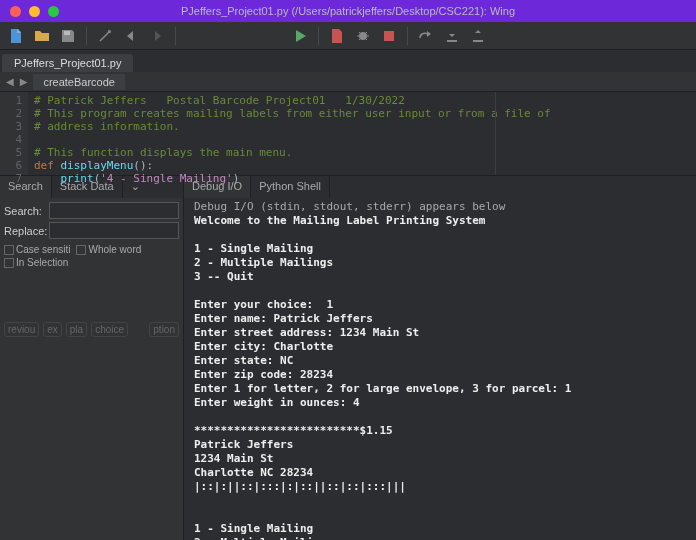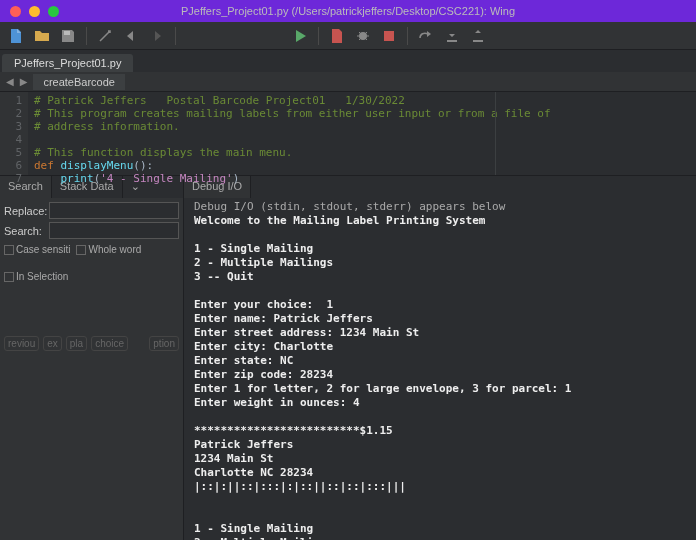--- a/index.html
+++ b/index.html
@@ -108,21 +108,21 @@
   }
   .ptab {
     padding: 4px 8px; color: #aaa; font-size: 11px;
     border-right: 1px solid #1e1f22;
   }
   .ptab.active { background: #313335; }
   .search-body { padding: 4px; }
   .srow { display: flex; align-items: center; margin-bottom: 3px; gap: 3px; }
   .slabel { width: 42px; color: #ccc; }
   .sinput { flex: 1; background: #2b2d30; border: 1px solid #555; height: 17px; }
-  .chkrow { display: flex; flex-wrap: wrap; gap: 16px 6px; padding: 2px 0; color: #aaa; font-size: 10px; }
+  .chkrow { display: flex; flex-wrap: wrap; gap: 2px 6px; padding: 2px 0; color: #aaa; font-size: 10px; }
   .chk { display: flex; align-items: center; gap: 2px; white-space: nowrap; }
   .checkbox { width: 10px; height: 10px; border: 1px solid #666; display: inline-block; }
   .btn-row { display: flex; gap: 4px; margin-top: 4px; color: #666; font-size: 10px; }
   .ghost-btn { padding: 1px 3px; border: 1px solid #444; border-radius: 3px; margin-top: 48px; }
   .console-panel { flex: 1; display: flex; flex-direction: column; }
   .con-tabs { display: flex; height: 22px; background: #2b2d30; }
   .con-body {
     flex: 1; padding: 2px 10px;
     font-family: Menlo, Consolas, monospace;
     font-size: 11px; line-height: 14px;
@@ -258,25 +258,25 @@
 <div class="bottom-panels">
 
   <div class="search-panel">
     <div class="panel-tabs">
       <div class="ptab active">Search</div>
       <div class="ptab">Stack Data</div>
       <div class="ptab" style="flex:1;border-right:none">⌄</div>
     </div>
     <div class="search-body">
       <div class="srow">
-        <span class="slabel">Replace:</span>
+        <span class="slabel">Search:</span>
         <div class="sinput"></div>
       </div>
       <div class="srow">
-        <span class="slabel">Search:</span>
+        <span class="slabel">Replace:</span>
         <div class="sinput"></div>
       </div>
       <div class="chkrow">
         <span class="chk">
             <span class="checkbox"></span>
             <span>Case sensiti</span>
           </span>
         <span class="chk">
             <span class="checkbox"></span>
             <span>Whole word</span>
@@ -292,20 +292,21 @@
         <span class="ghost-btn">pla</span>
         <span class="ghost-btn">choice</span>
         <span class="ghost-btn" style="margin-left:auto">ption</span>
       </div>
     </div>
   </div>
 
   <div class="console-panel">
     <div class="con-tabs">
       <div class="ptab active">Debug I/O</div>
+      <div class="ptab">Python Shell</div>
     </div>
     <div class="con-body"><span class="con-head">Debug I/O (stdin, stdout, stderr) appears below</span>
 <span class="bold">Welcome to the Mailing Label Printing System</span>
 <span></span>
 <span class="bold">1 - Single Mailing</span>
 <span class="bold">2 - Multiple Mailings</span>
 <span class="bold">3 -- Quit</span>
 <span></span>
 <span class="bold">Enter your choice:  1</span>
 <span class="bold">Enter name: Patrick Jeffers</span>

